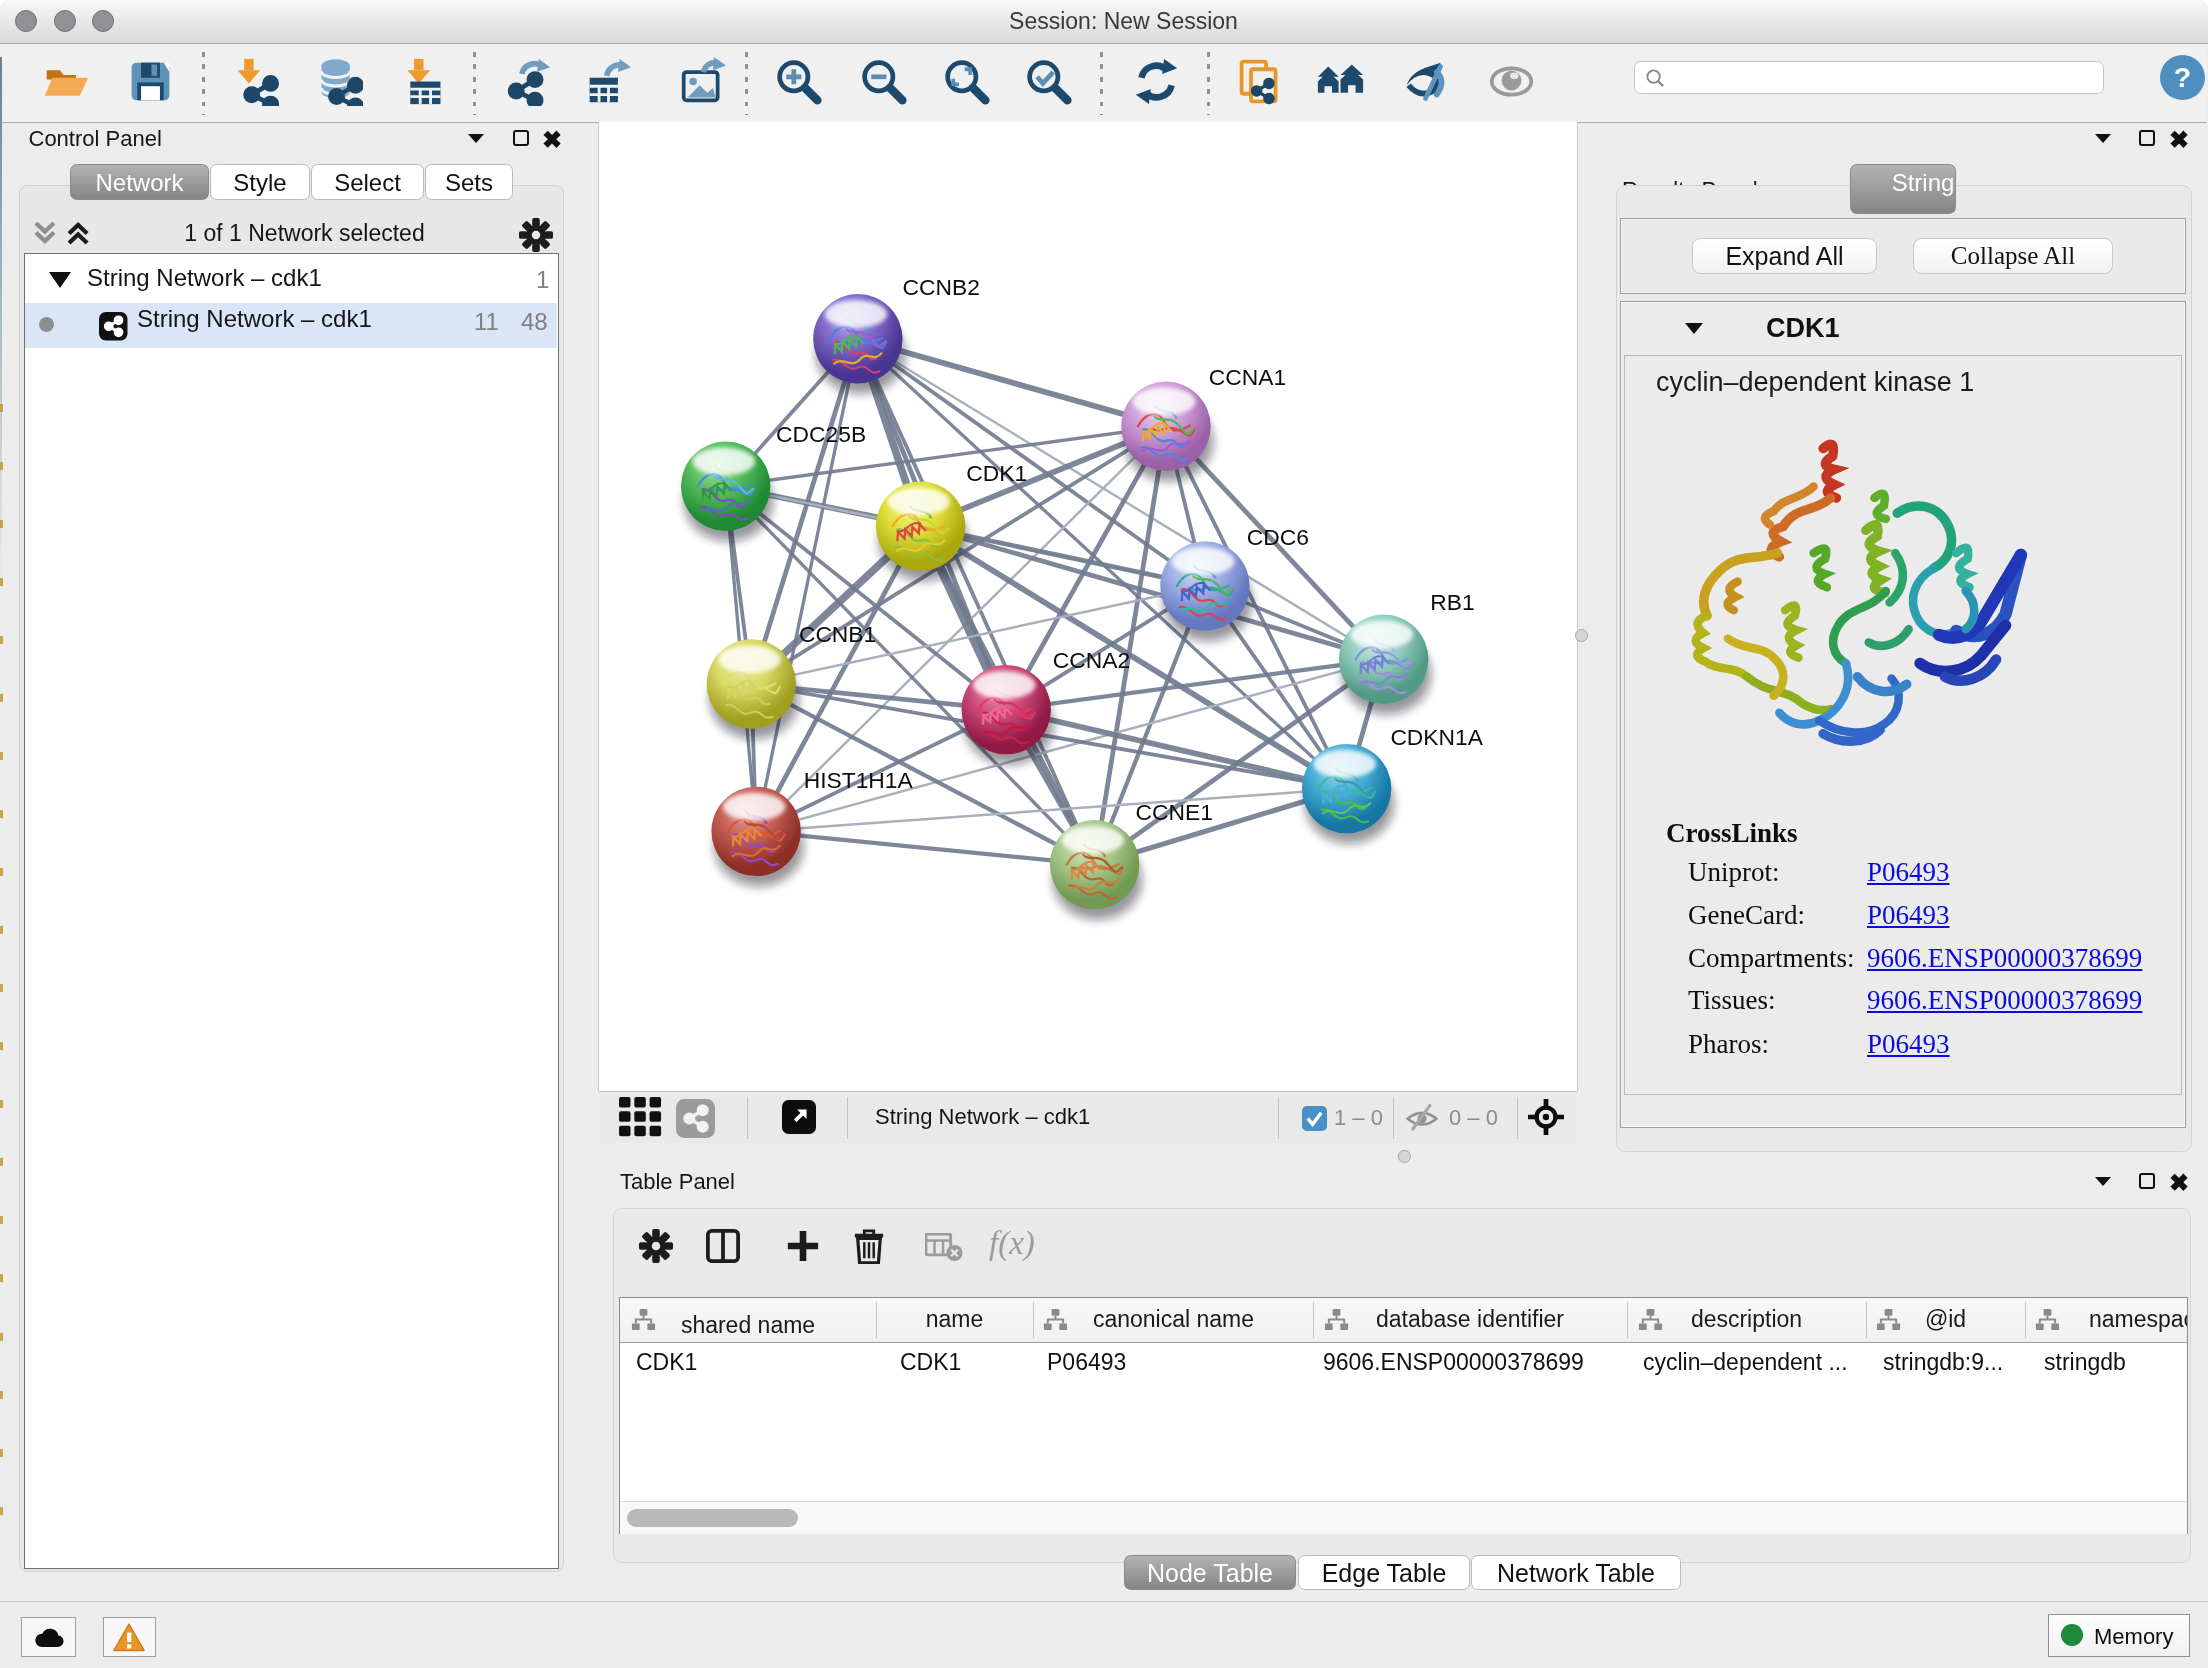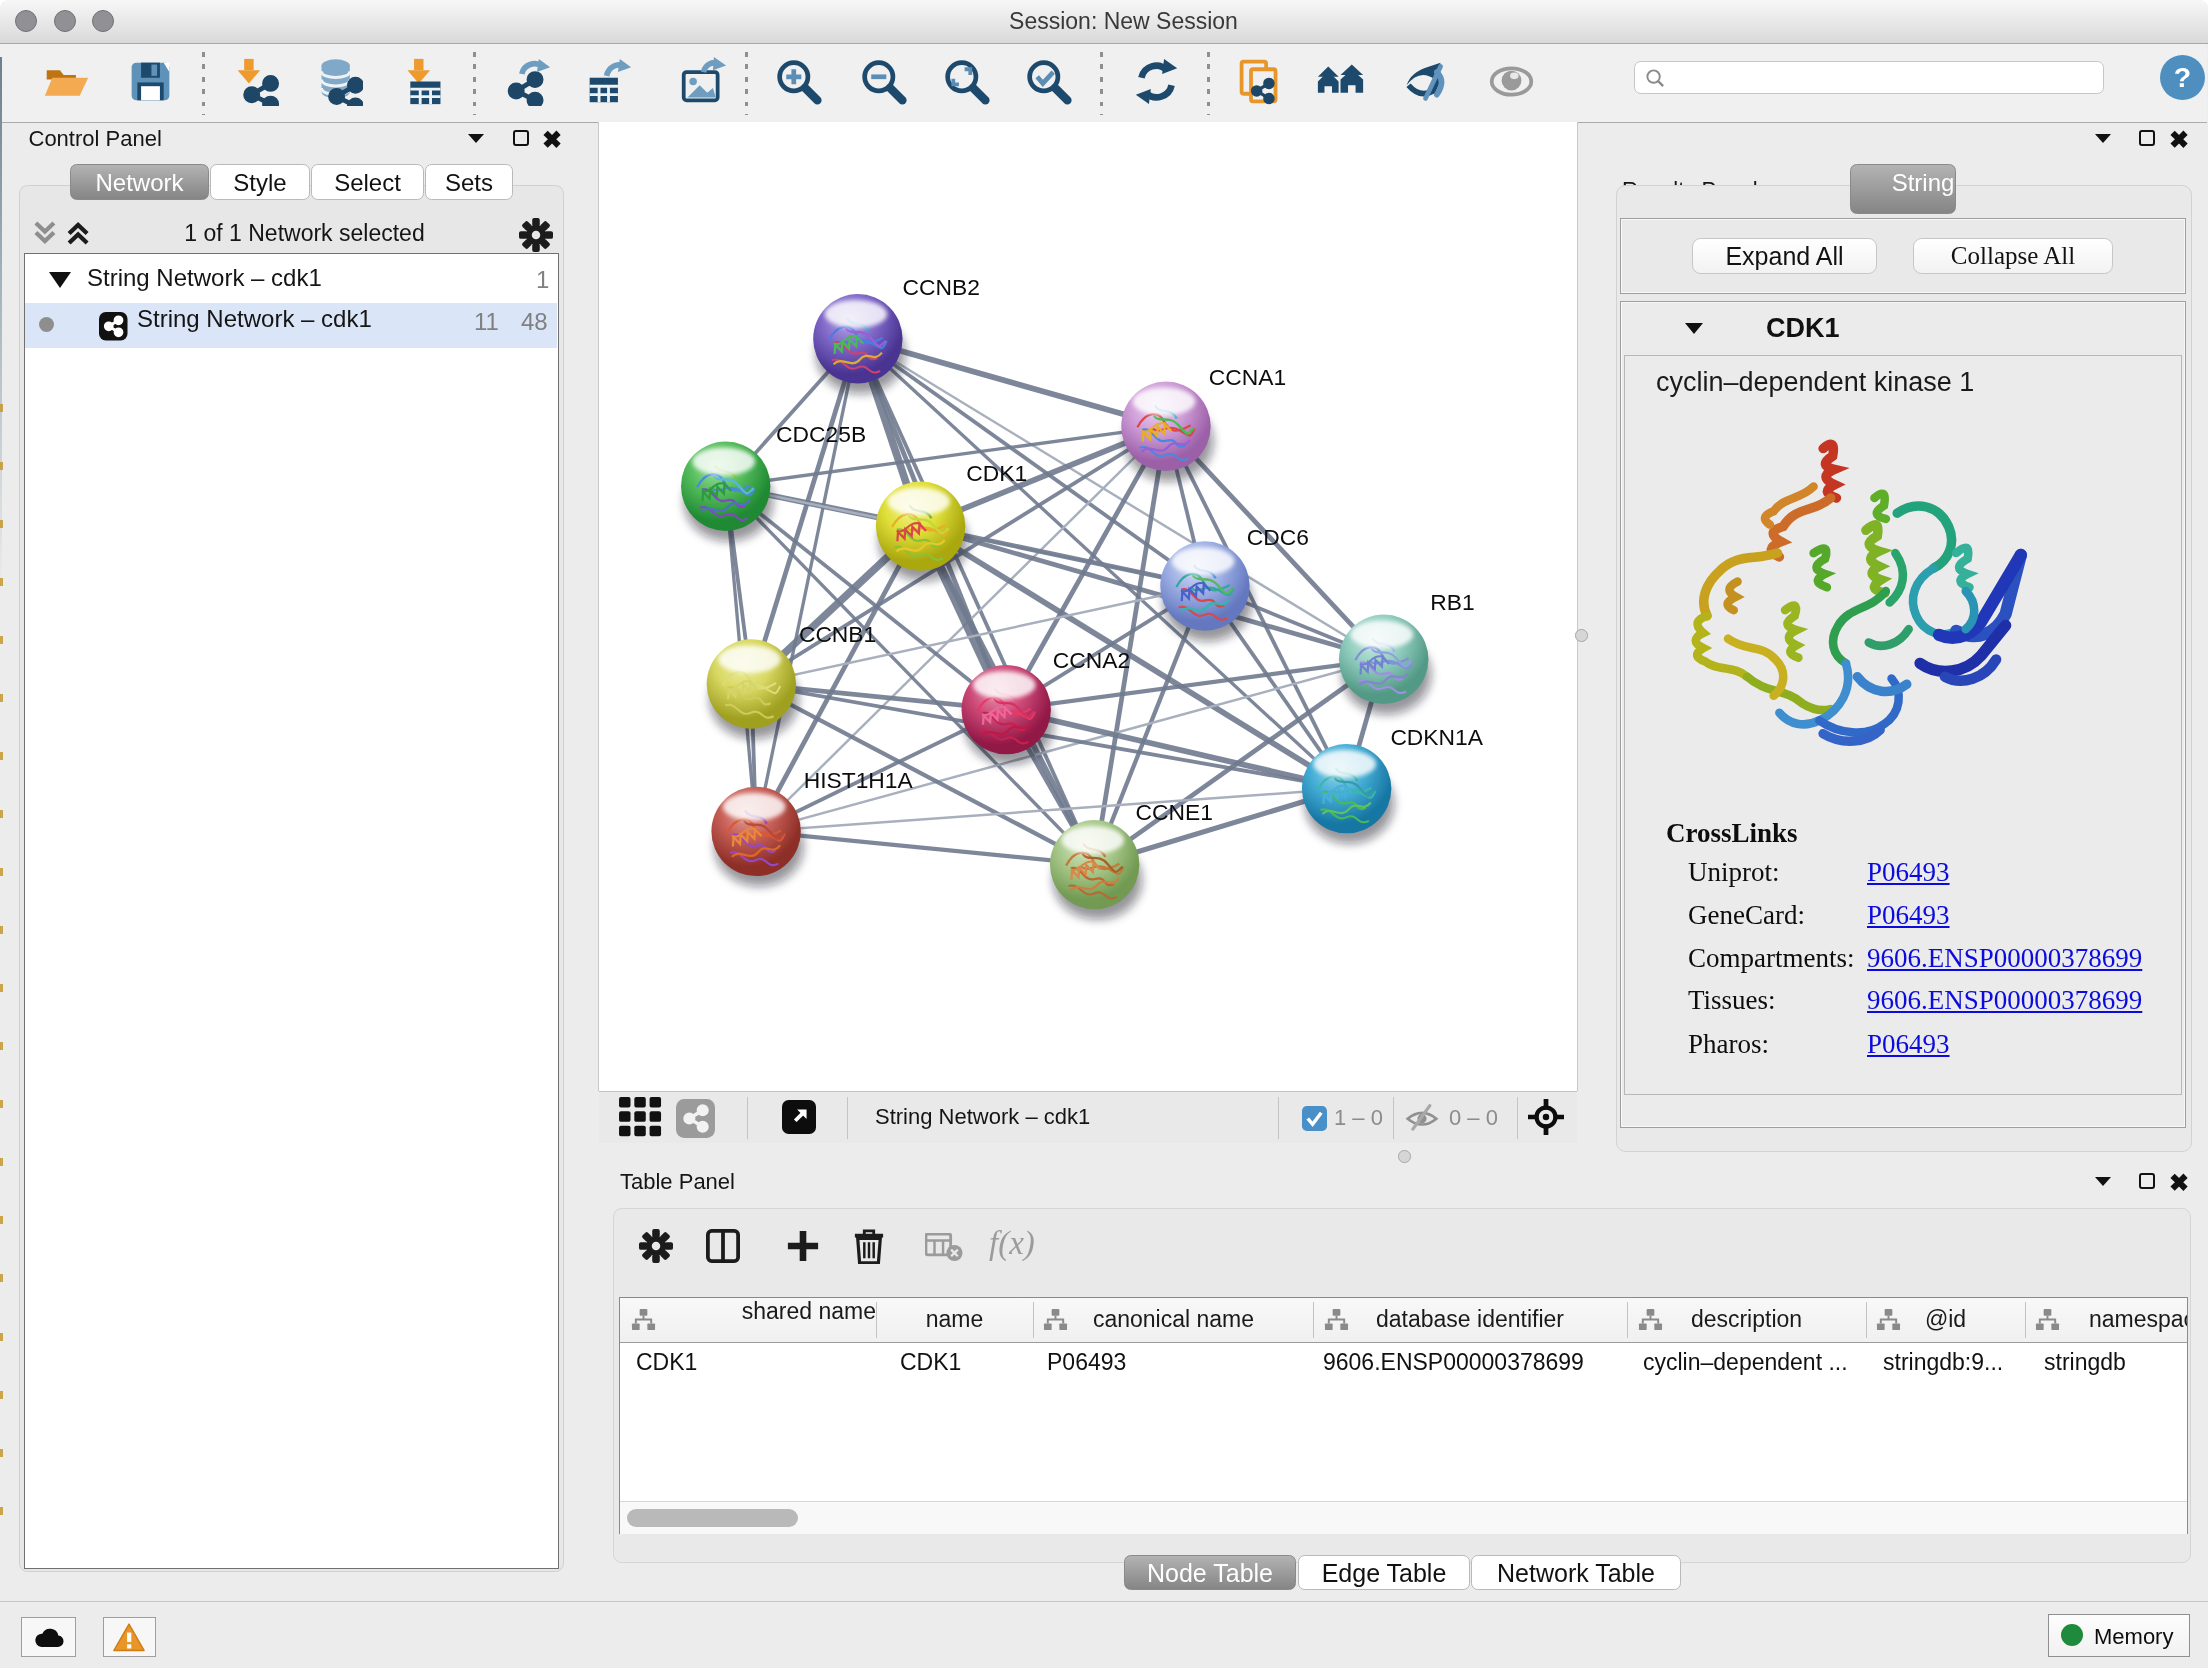--- a/index.html
+++ b/index.html
@@ -699,21 +699,21 @@
             <svg class="abs" style="left:10.5px;top:9.5px;" width="25" height="25" viewBox="0 0 26 26">
               <g fill="#8a8a8a">
                 <rect x="9" y="1" width="8" height="7" rx="1"></rect>
                 <rect x="1" y="16" width="8" height="7" rx="1"></rect>
                 <rect x="17" y="16" width="8" height="7" rx="1"></rect>
               </g>
               <g stroke="#8a8a8a" stroke-width="2" fill="none">
                 <path d="M13 8v4M5 16v-4h16v4"></path>
               </g>
             </svg>
-            <div class="abs th" style="left:0px;top:0;width:256px;text-align:right;">shared name</div>
+            <div class="abs th" style="left:0px;top:14px;width:256px;text-align:center;">shared name</div>
             <div class="abs th" style="left:256px;top:7.6px;width:157px;text-align:center;">name</div>
             <svg class="abs" style="left:423px;top:9.5px;" width="25" height="25" viewBox="0 0 26 26">
               <g fill="#8a8a8a">
                 <rect x="9" y="1" width="8" height="7" rx="1"></rect>
                 <rect x="1" y="16" width="8" height="7" rx="1"></rect>
                 <rect x="17" y="16" width="8" height="7" rx="1"></rect>
               </g>
               <g stroke="#8a8a8a" stroke-width="2" fill="none">
                 <path d="M13 8v4M5 16v-4h16v4"></path>
               </g>

